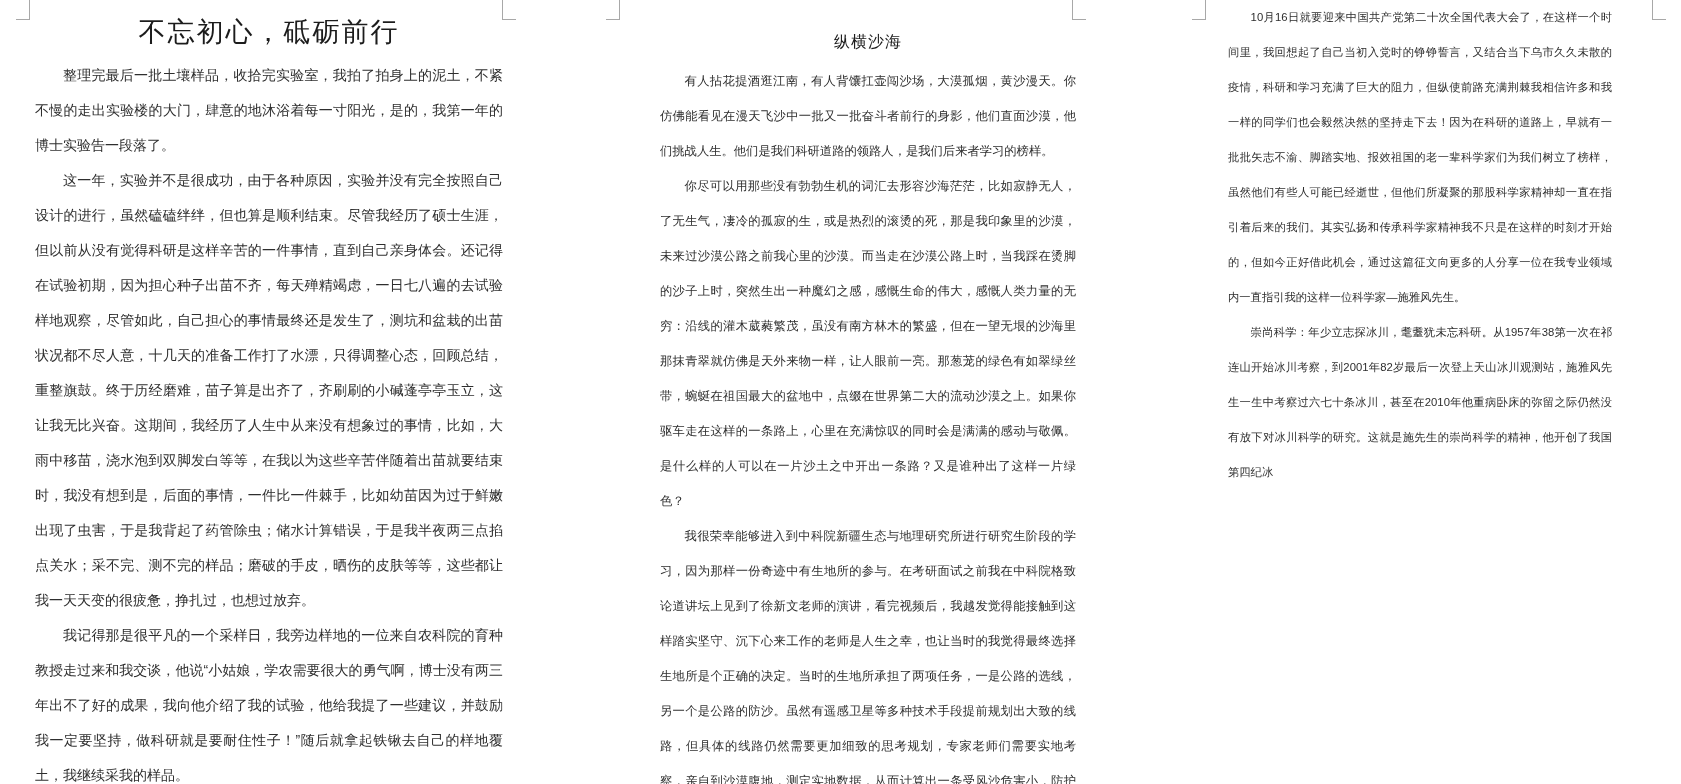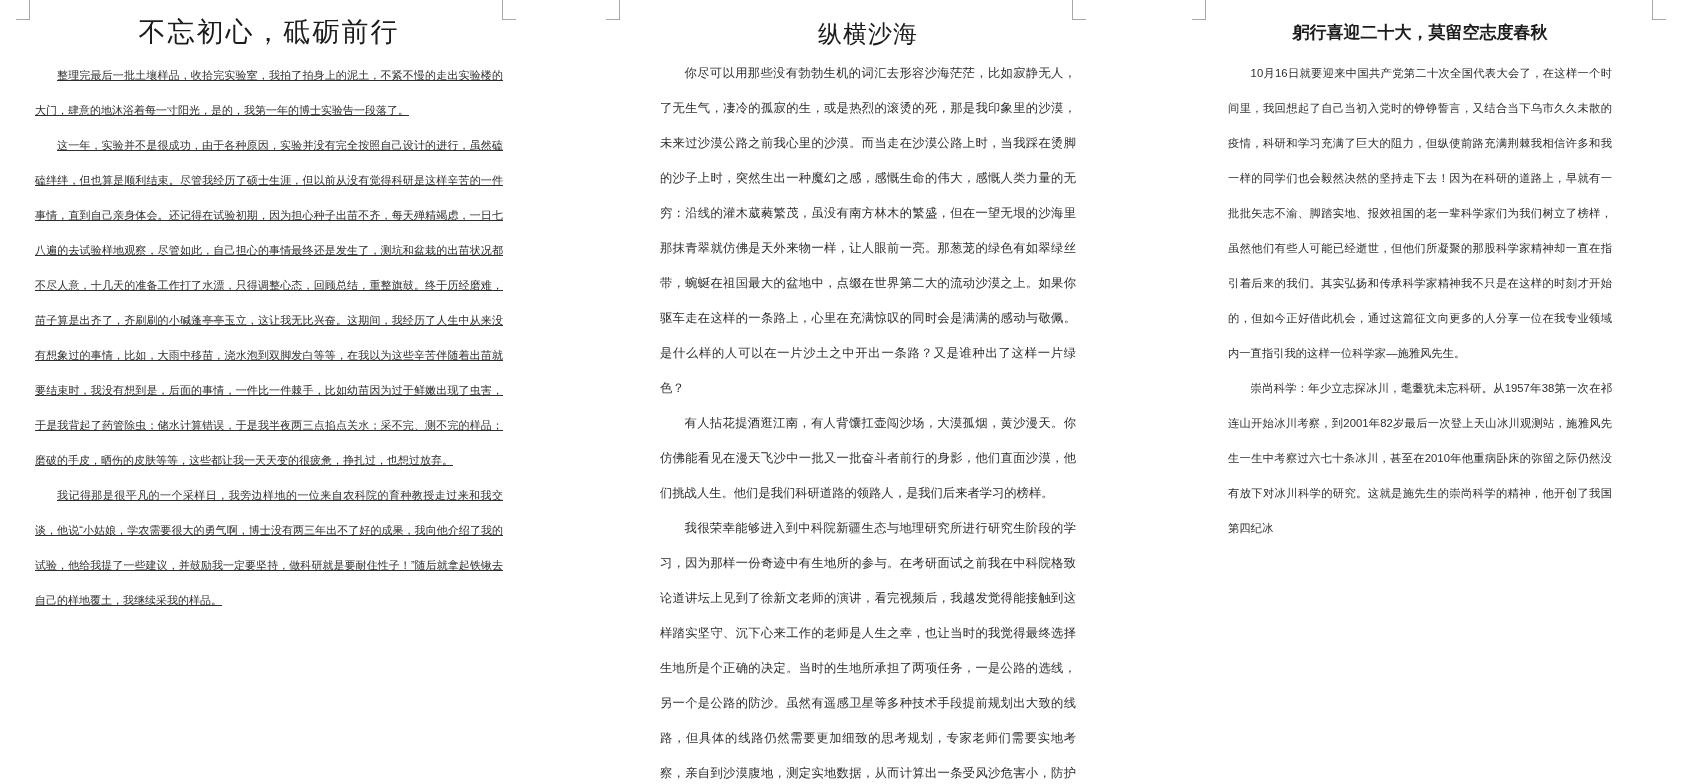--- a/index.html
+++ b/index.html
@@ -13,29 +13,29 @@
   body{font-family:"Liberation Sans","DejaVu Sans",sans-serif;color:var(--text-color);}
   .canvas{position:relative;width:1681px;height:784px;background:var(--page-bg);overflow:hidden;}
 
   .col{position:absolute;top:0;height:784px;overflow:hidden;}
   .col-1{left:35px;width:468px;}
   .col-2{left:660px;width:416px;}
   .col-3{left:1228px;width:384px;}
 
   .title{display:block;text-align:center;color:var(--title-color);font-weight:400;}
   .col-1 .title{padding-top:14px;font-size:27px;line-height:36px;letter-spacing:2px;margin-bottom:8px;}
-  .col-2 .title{padding-top:20px;font-size:24px;line-height:28px;letter-spacing:1px;margin-bottom:8px;}
+  .col-2 .title{padding-top:28px;font-size:16px;line-height:28px;letter-spacing:1px;margin-bottom:8px;}
   .col-3 .title{padding-top:20px;font-size:17px;line-height:26px;font-weight:700;margin-bottom:10px;}
 
   .body p{
     text-align:justify;
     text-indent:2em;
     line-height:35px;
   }
-  .col-1 .body p{font-size:11px;text-decoration:underline;}
+  .col-1 .body p{font-size:14px;}
   .col-2 .body p{font-size:12.3px;}
   .col-3 .body p{font-size:11.3px;}
 
   
   .mark{position:absolute;top:-6px;width:14px;height:26px;}
   .mark.tl{border-right:1px solid var(--mark-color);border-bottom:1px solid var(--mark-color);}
   .mark.tr{border-left:1px solid var(--mark-color);border-bottom:1px solid var(--mark-color);}
   .m1{left:16px;}
   .m2{left:502px;}
   .m3{left:606px;}
@@ -60,27 +60,26 @@
     <div class="body">
         <p>整理完最后一批土壤样品，收拾完实验室，我拍了拍身上的泥土，不紧不慢的走出实验楼的大门，肆意的地沐浴着每一寸阳光，是的，我第一年的博士实验告一段落了。</p>
         <p>这一年，实验并不是很成功，由于各种原因，实验并没有完全按照自己设计的进行，虽然磕磕绊绊，但也算是顺利结束。尽管我经历了硕士生涯，但以前从没有觉得科研是这样辛苦的一件事情，直到自己亲身体会。还记得在试验初期，因为担心种子出苗不齐，每天殚精竭虑，一日七八遍的去试验样地观察，尽管如此，自己担心的事情最终还是发生了，测坑和盆栽的出苗状况都不尽人意，十几天的准备工作打了水漂，只得调整心态，回顾总结，重整旗鼓。终于历经磨难，苗子算是出齐了，齐刷刷的小碱蓬亭亭玉立，这让我无比兴奋。这期间，我经历了人生中从来没有想象过的事情，比如，大雨中移苗，浇水泡到双脚发白等等，在我以为这些辛苦伴随着出苗就要结束时，我没有想到是，后面的事情，一件比一件棘手，比如幼苗因为过于鲜嫩出现了虫害，于是我背起了药管除虫；储水计算错误，于是我半夜两三点掐点关水；采不完、测不完的样品；磨破的手皮，晒伤的皮肤等等，这些都让我一天天变的很疲惫，挣扎过，也想过放弃。</p>
         <p>我记得那是很平凡的一个采样日，我旁边样地的一位来自农科院的育种教授走过来和我交谈，他说“小姑娘，学农需要很大的勇气啊，博士没有两三年出不了好的成果，我向他介绍了我的试验，他给我提了一些建议，并鼓励我一定要坚持，做科研就是要耐住性子！”随后就拿起铁锹去自己的样地覆土，我继续采我的样品。</p>
       </div>
   </div>
 
   <div class="col col-2">
     <span class="title">纵横沙海</span>
     <div class="body">
+        <p>有人拈花提酒逛江南，有人背馕扛壶闯沙场，大漠孤烟，黄沙漫天。你仿佛能看见在漫天飞沙中一批又一批奋斗者前行的身影，他们直面沙漠，他们挑战人生。他们是我们科研道路的领路人，是我们后来者学习的榜样。</p>
         <p>你尽可以用那些没有勃勃生机的词汇去形容沙海茫茫，比如寂静无人，了无生气，凄冷的孤寂的生，或是热烈的滚烫的死，那是我印象里的沙漠，未来过沙漠公路之前我心里的沙漠。而当走在沙漠公路上时，当我踩在烫脚的沙子上时，突然生出一种魔幻之感，感慨生命的伟大，感慨人类力量的无穷：沿线的灌木葳蕤繁茂，虽没有南方林木的繁盛，但在一望无垠的沙海里那抹青翠就仿佛是天外来物一样，让人眼前一亮。那葱茏的绿色有如翠绿丝带，蜿蜒在祖国最大的盆地中，点缀在世界第二大的流动沙漠之上。如果你驱车走在这样的一条路上，心里在充满惊叹的同时会是满满的感动与敬佩。是什么样的人可以在一片沙土之中开出一条路？又是谁种出了这样一片绿色？</p>
-        <p>有人拈花提酒逛江南，有人背馕扛壶闯沙场，大漠孤烟，黄沙漫天。你仿佛能看见在漫天飞沙中一批又一批奋斗者前行的身影，他们直面沙漠，他们挑战人生。他们是我们科研道路的领路人，是我们后来者学习的榜样。</p>
         <p>我很荣幸能够进入到中科院新疆生态与地理研究所进行研究生阶段的学习，因为那样一份奇迹中有生地所的参与。在考研面试之前我在中科院格致论道讲坛上见到了徐新文老师的演讲，看完视频后，我越发觉得能接触到这样踏实坚守、沉下心来工作的老师是人生之幸，也让当时的我觉得最终选择生地所是个正确的决定。当时的生地所承担了两项任务，一是公路的选线，另一个是公路的防沙。虽然有遥感卫星等多种技术手段提前规划出大致的线路，但具体的线路仍然需要更加细致的思考规划，专家老师们需要实地考察，亲自到沙漠腹地，测定实地数据，从而计算出一条受风沙危害小，防护难度小的路线。饿</p>
       </div>
   </div>
 
   <div class="col col-3">
-    <span class="title">躬行喜迎二十大，莫留空志度春秋</span>
     <div class="body">
         <p>10月16日就要迎来中国共产党第二十次全国代表大会了，在这样一个时间里，我回想起了自己当初入党时的铮铮誓言，又结合当下乌市久久未散的疫情，科研和学习充满了巨大的阻力，但纵使前路充满荆棘我相信许多和我一样的同学们也会毅然决然的坚持走下去！因为在科研的道路上，早就有一批批矢志不渝、脚踏实地、报效祖国的老一辈科学家们为我们树立了榜样，虽然他们有些人可能已经逝世，但他们所凝聚的那股科学家精神却一直在指引着后来的我们。其实弘扬和传承科学家精神我不只是在这样的时刻才开始的，但如今正好借此机会，通过这篇征文向更多的人分享一位在我专业领域内一直指引我的这样一位科学家—施雅风先生。</p>
         <p>崇尚科学：年少立志探冰川，耄耋犹未忘科研。从1957年38第一次在祁连山开始冰川考察，到2001年82岁最后一次登上天山冰川观测站，施雅风先生一生中考察过六七十条冰川，甚至在2010年他重病卧床的弥留之际仍然没有放下对冰川科学的研究。这就是施先生的崇尚科学的精神，他开创了我国第四纪冰</p>
       </div>
   </div>
 
 </div>
 
 </body></html>

